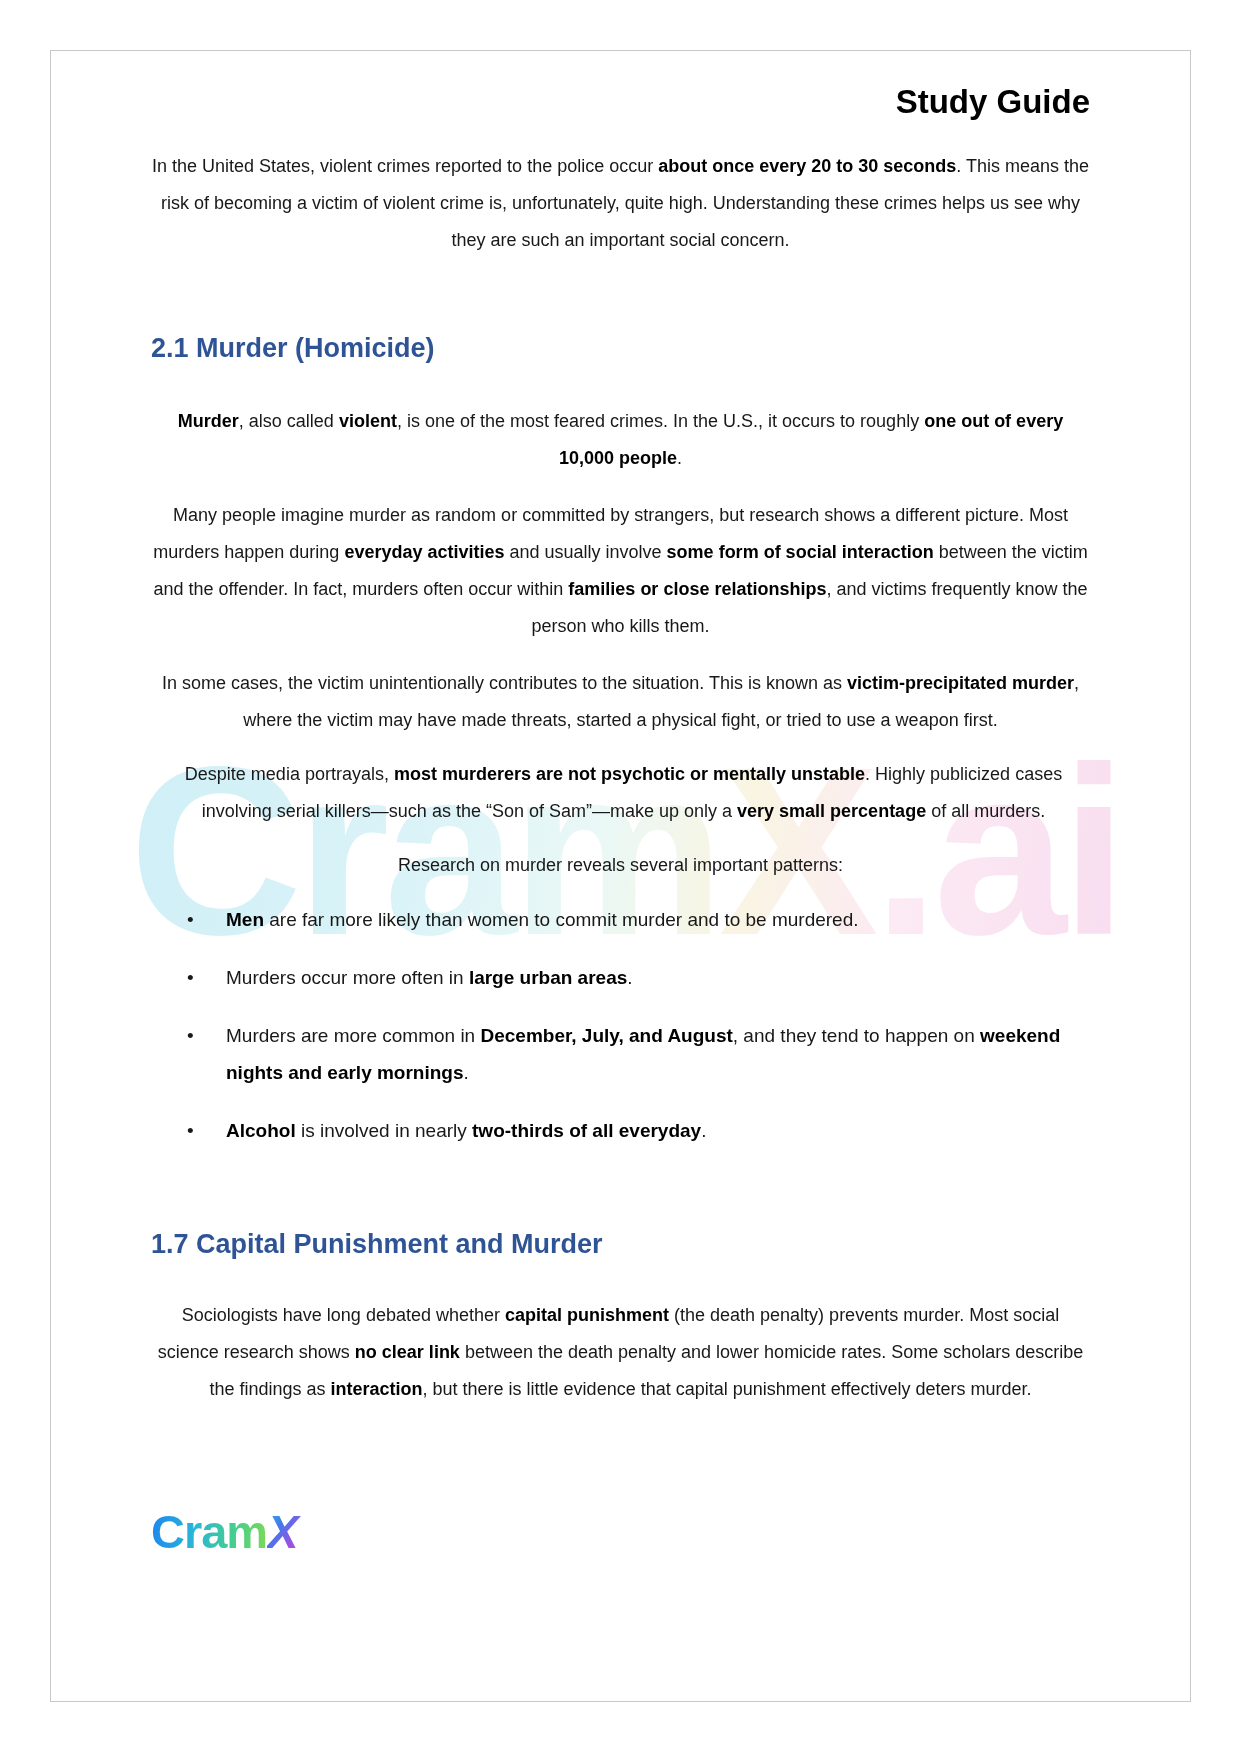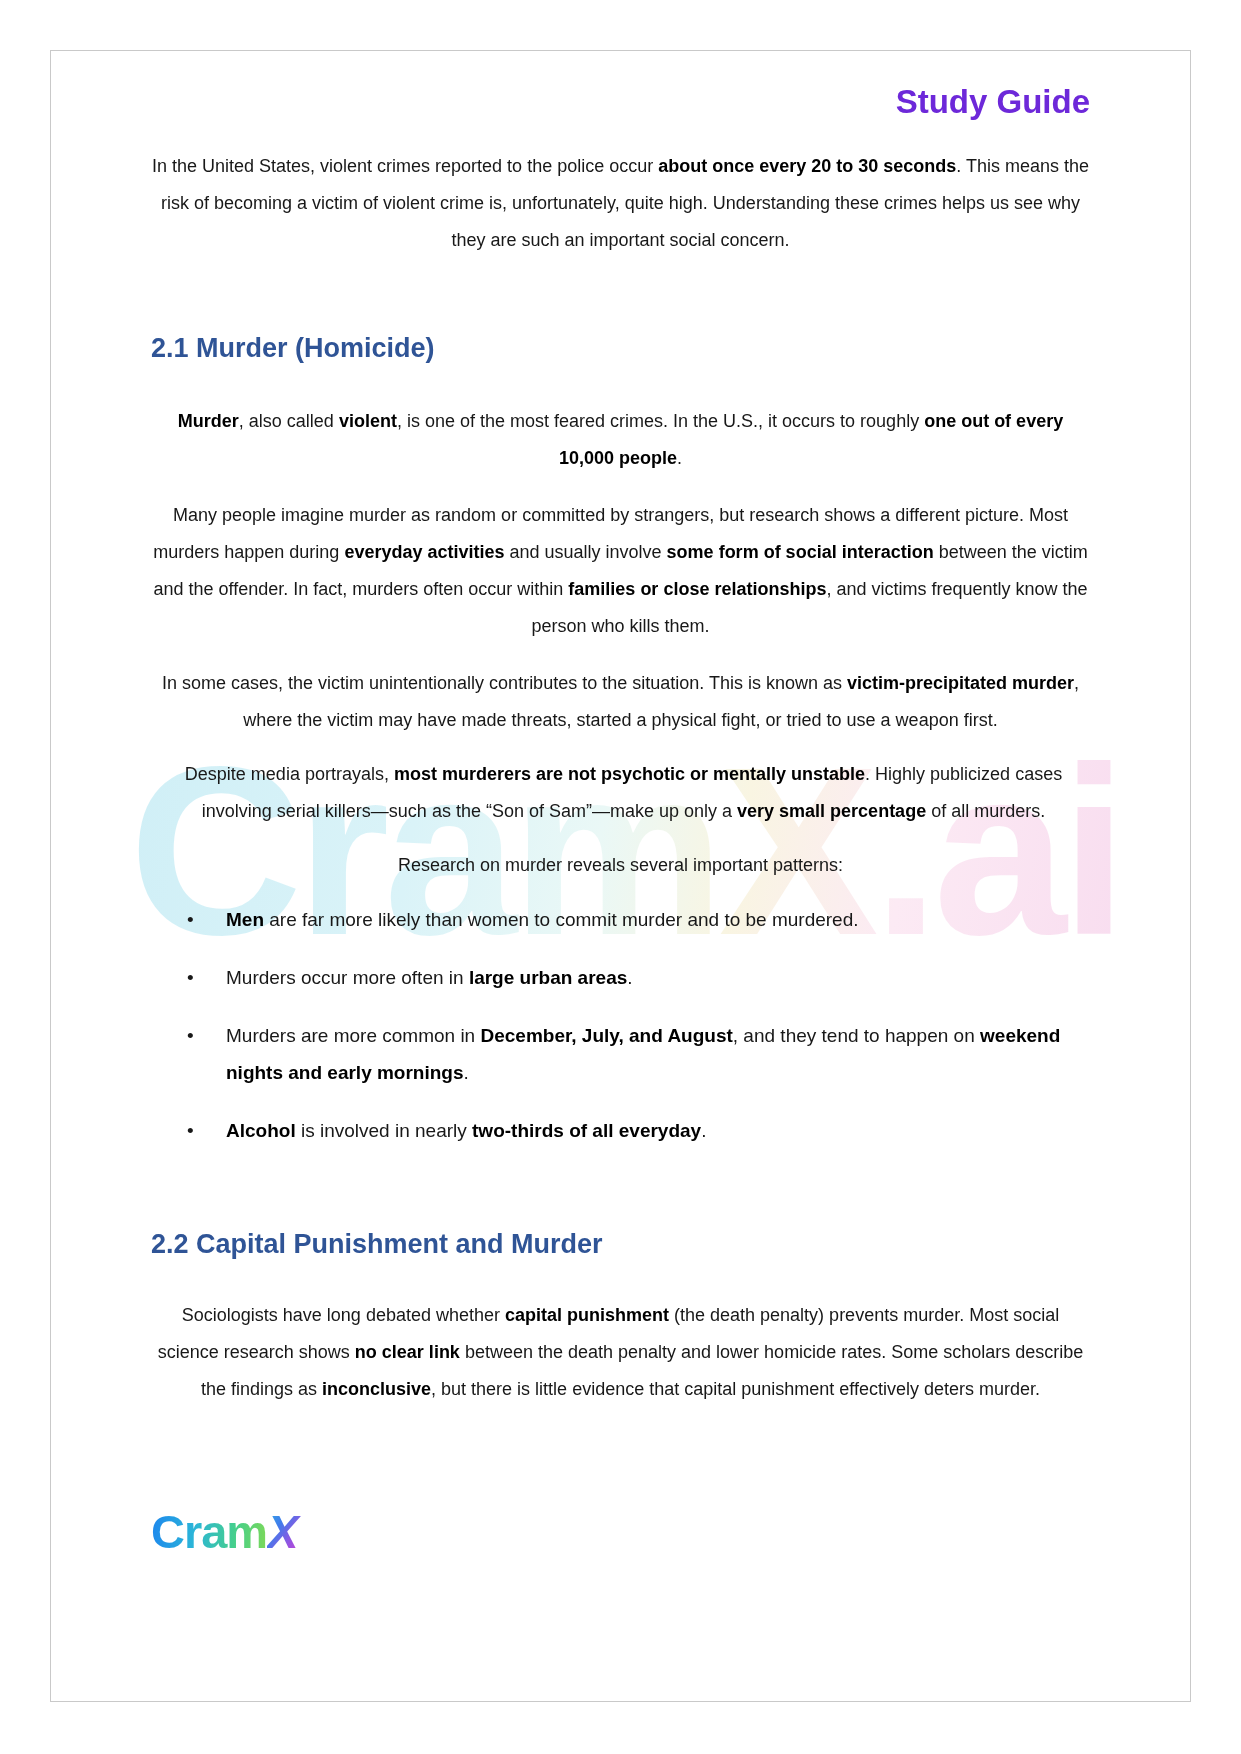--- a/index.html
+++ b/index.html
@@ -15,21 +15,21 @@
   .page > *{position:relative;z-index:1;}
   .watermark{
     position:absolute;left:0px;top:680px;width:1141px;z-index:0;
     font-weight:bold;font-size:240px;line-height:1;letter-spacing:-6px;
     padding-left:78px;box-sizing:border-box;
     background:linear-gradient(100deg,#cdeef6 0%,#daf3f8 32%,#eaf8f6 48%,#f9f5e2 60%,#fceaf4 74%,#f7d9ee 100%);
     -webkit-background-clip:text;background-clip:text;color:transparent;
     pointer-events:none;white-space:nowrap;
   }
   h1.title{
-    font-size:33px;line-height:40px;font-weight:bold;color:#6d28d9;
+    font-size:33px;line-height:40px;font-weight:bold;color:#000000;
     text-align:right;margin:31px 0 0 0;
   }
   p.body{
     font-size:18px;line-height:37px;margin:20px 0 0 0;text-align:center;
   }
   p.intro{margin-top:26px;}
   h2.sect{
     font-size:27px;line-height:34px;font-weight:bold;color:#2F5496;
     margin:72px 0 0 0;letter-spacing:0;
   }
@@ -84,21 +84,21 @@
   <p class="body mid">Despite media portrayals, <b>most murderers are not psychotic or mentally unstable</b>. Highly publicized cases involving serial killers—such as the “Son of Sam”—make up only a <b>very small percentage</b> of all murders.</p>
   <p class="body pre-list">Research on murder reveals several important patterns:</p>
 
   <ul class="patterns">
     <li><span class="bullet">•</span><span><b>Men</b> are far more likely than women to commit murder and to be murdered.</span></li>
     <li><span class="bullet">•</span><span>Murders occur more often in <b>large urban areas</b>.</span></li>
     <li><span class="bullet">•</span><span>Murders are more common in <b>December, July, and August</b>, and they tend to happen on <b>weekend nights and early mornings</b>.</span></li>
     <li><span class="bullet">•</span><span><b>Alcohol</b> is involved in nearly <b>two-thirds of all everyday</b>.</span></li>
   </ul>
 
-  <h2 class="sect sect2">2.2 Capital Punishment and Murder</h2>
+  <h2 class="sect sect2">1.7 Capital Punishment and Murder</h2>
 
-  <p class="body after-head2">Sociologists have long debated whether <b>capital punishment</b> (the death penalty) prevents murder. Most social science research shows <b>no clear link</b> between the death penalty and lower homicide rates. Some scholars describe the findings as <b>inconclusive</b>, but there is little evidence that capital punishment effectively deters murder.</p>
+  <p class="body after-head2">Sociologists have long debated whether <b>capital punishment</b> (the death penalty) prevents murder. Most social science research shows <b>no clear link</b> between the death penalty and lower homicide rates. Some scholars describe the findings as <b>interaction</b>, but there is little evidence that capital punishment effectively deters murder.</p>
 
   <div class="logo">
     <span class="cram">Cram</span><span class="x">X</span>
   </div>
 
 </div>
 
 </body></html>

